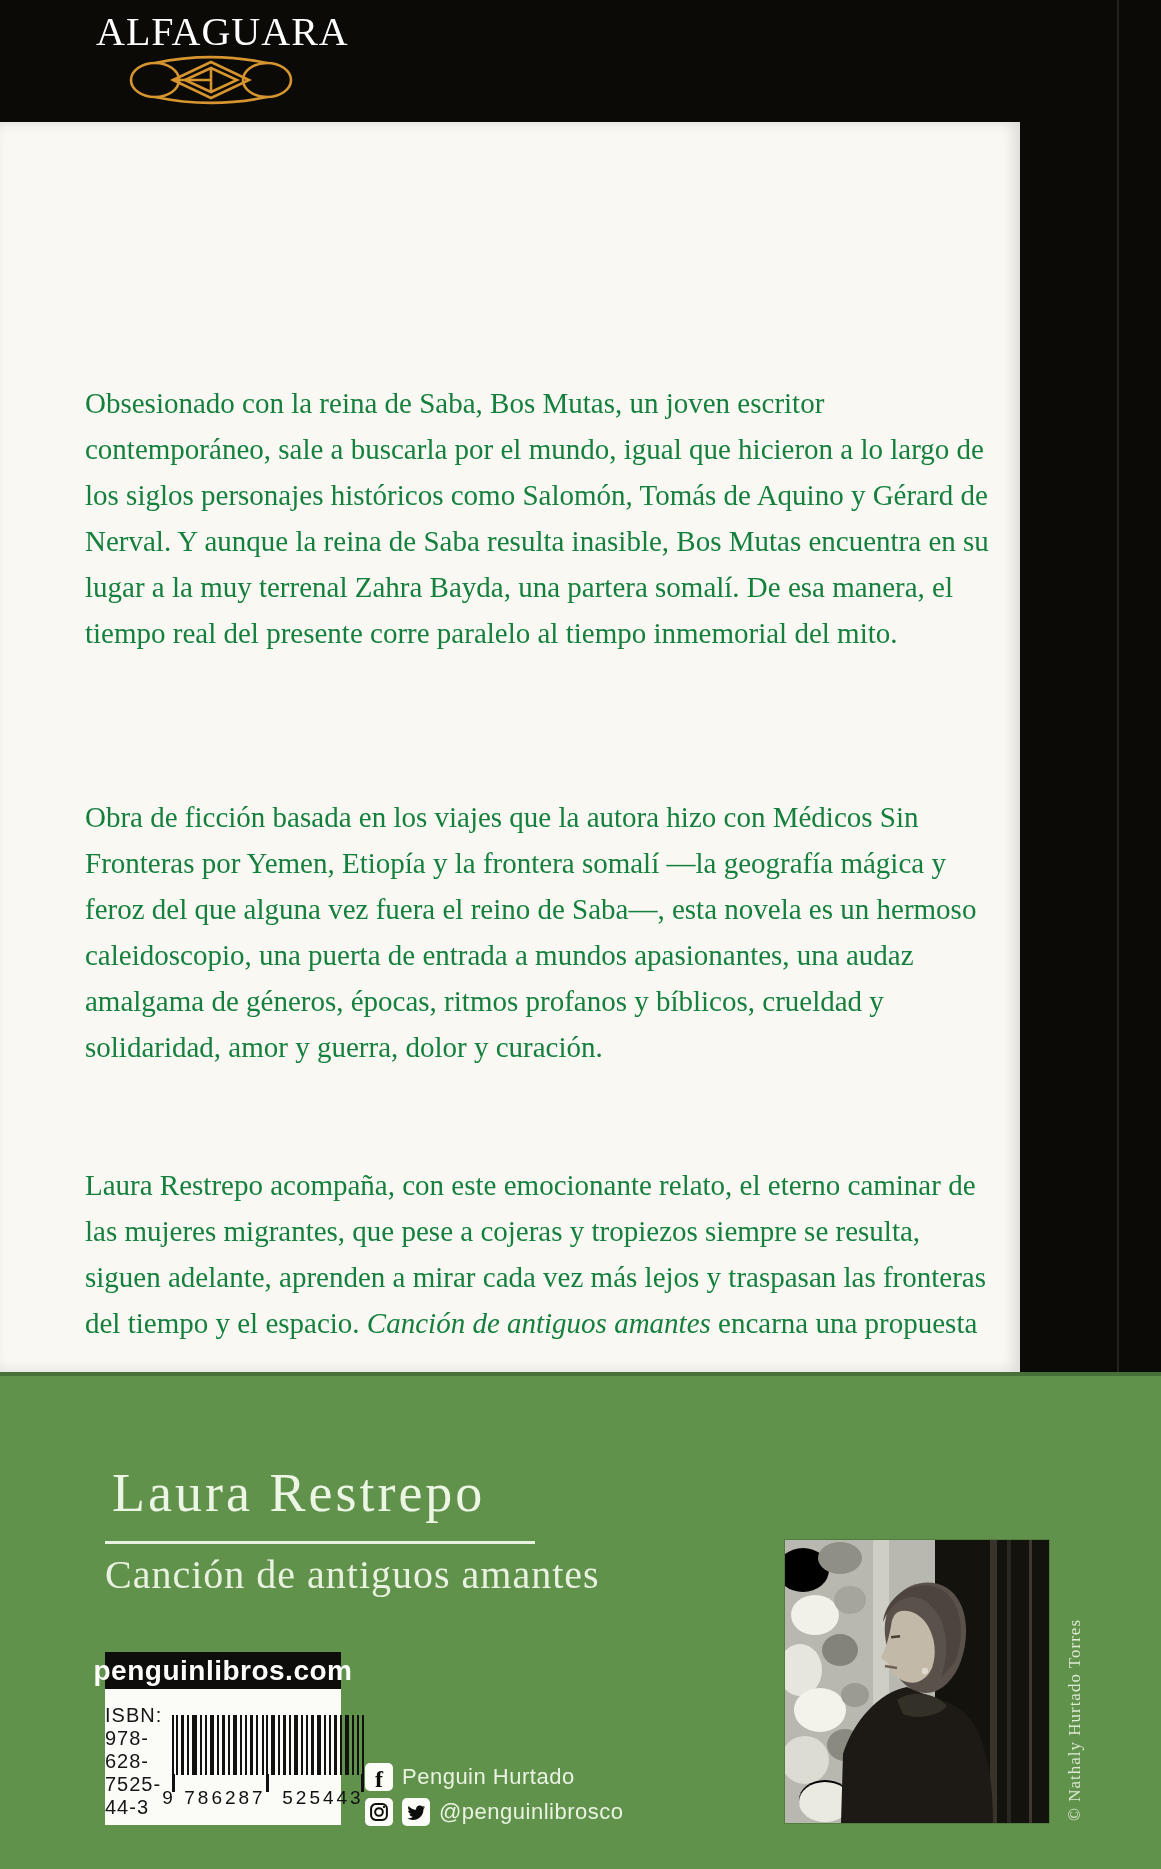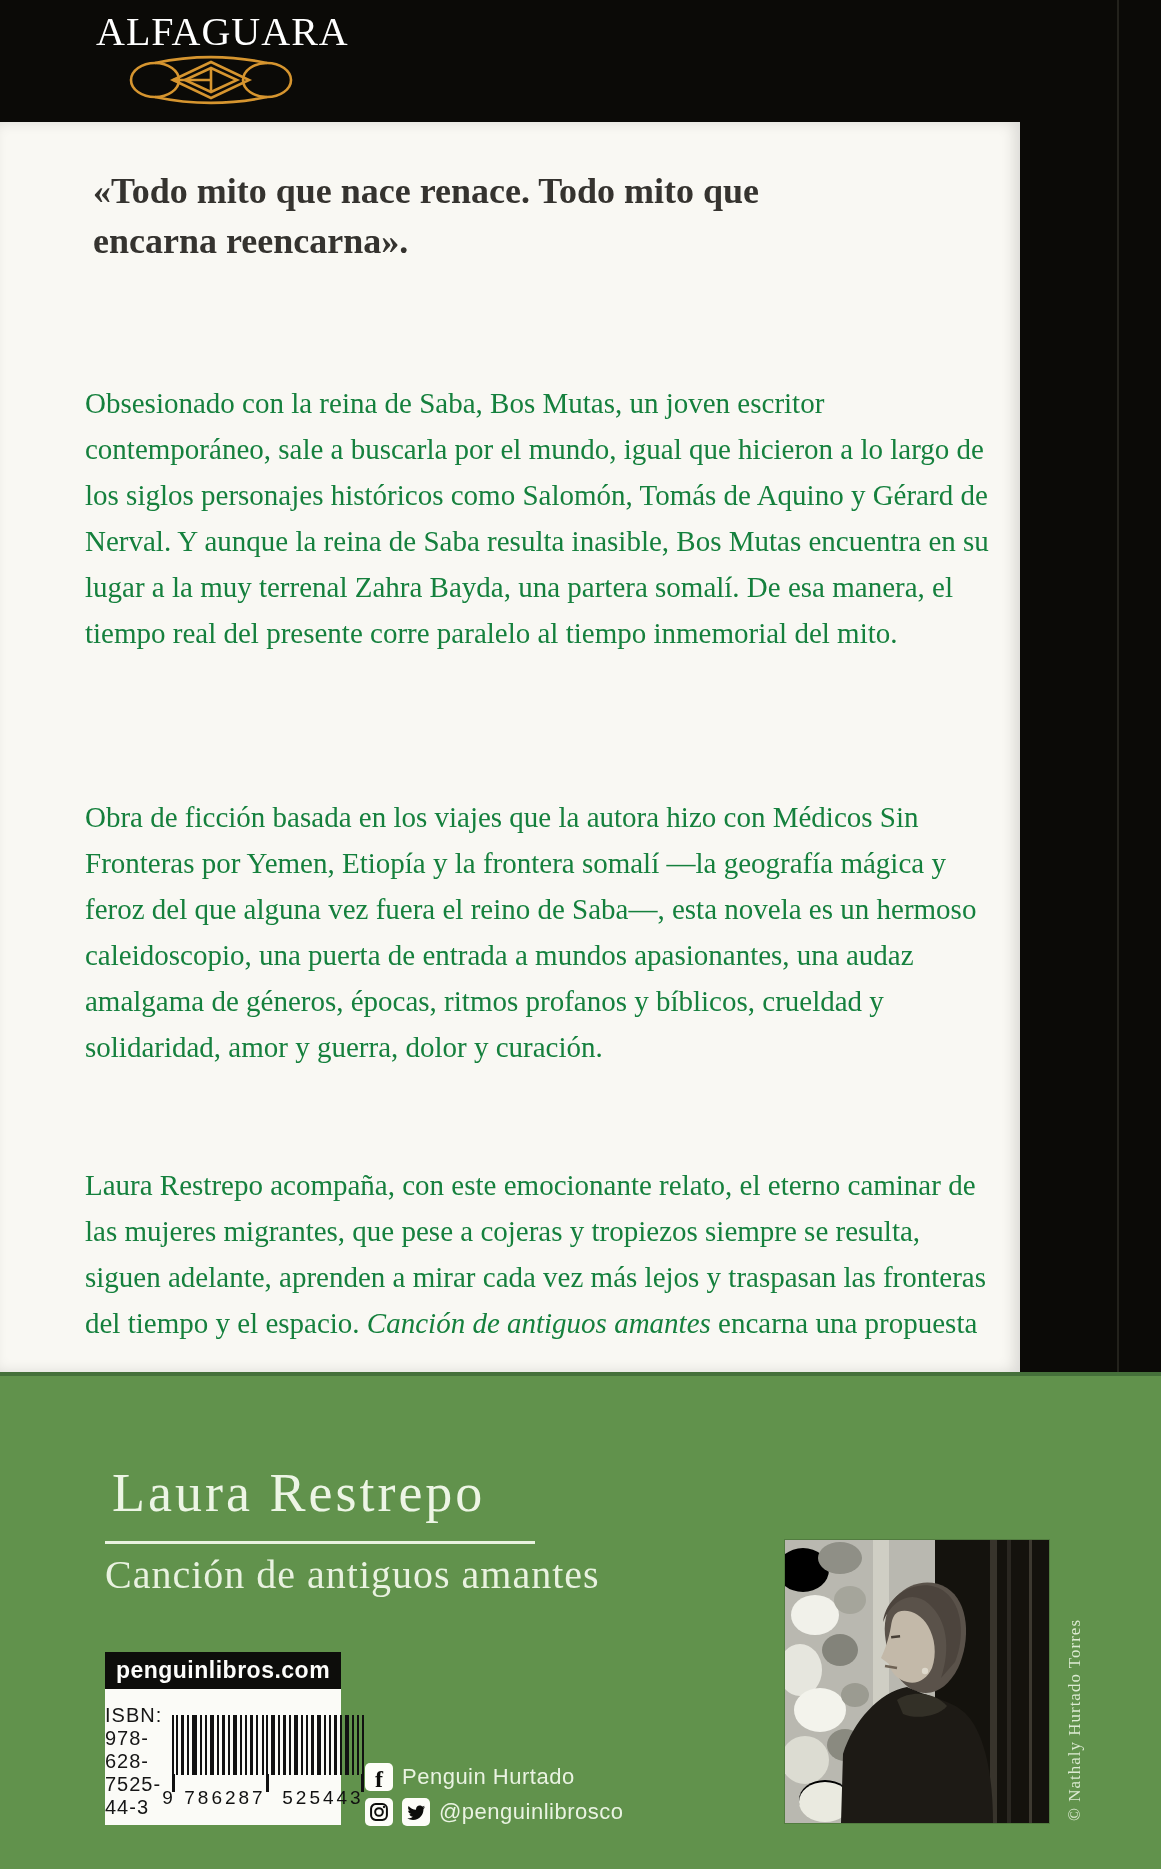--- a/index.html
+++ b/index.html
@@ -47,21 +47,21 @@
   }
   .title-rule{position:absolute;left:105px;top:1541px;width:430px;height:3px;background:#e9f2e0;}
   .book-title{
     position:absolute;left:105px;top:1551px;
     font-size:40px;color:#e9f2e0;letter-spacing:1px;white-space:nowrap;
   }
   
   .barcode-block{position:absolute;left:105px;top:1652px;width:236px;}
   .web-banner{
     height:37px;background:#0d0d0b;color:#fdfdfb;
-    font-family:"Liberation Sans", sans-serif;font-weight:bold;font-size:23px;
+    font-family:"Liberation Sans", sans-serif;font-weight:bold;font-size:28px;
     display:flex;align-items:center;justify-content:center;letter-spacing:.5px;
   }
   .isbn-box{
     background:#fbfbf7;height:130px;padding-top:6px;
     display:flex;flex-direction:row;align-items:center;
   }
   .isbn-text{
     font-family:"Liberation Sans", sans-serif;font-size:20px;color:#161616;
     letter-spacing:1px;margin-top:2px;
   }
@@ -115,21 +115,20 @@
         <path d="M34,44 C72,52 108,52 146,44"></path>
         <path d="M52,27 L90,9 L128,27 L90,45 Z"></path>
         <path d="M64,27 L90,15 L116,27 L90,39 Z"></path>
         <path d="M52,27 L90,27"></path>
         <path d="M90,15 L90,39"></path>
       </g>
     </svg>
   </div>
 
   <div class="page">
-    <div class="quote">«Todo mito que nace renace. Todo mito que encarna reencarna».</div>
     <div class="para" id="para1">Obsesionado con la reina de Saba, Bos Mutas, un joven escritor contemporáneo, sale a buscarla por el mundo, igual que hicieron a lo largo de los siglos personajes históricos como Salomón, Tomás de Aquino y Gérard de Nerval. Y aunque la reina de Saba resulta inasible, Bos Mutas encuentra en su lugar a la muy terrenal Zahra Bayda, una partera somalí. De esa manera, el tiempo real del presente corre paralelo al tiempo inmemorial del mito.</div>
     <div class="para" id="para2">Obra de ficción basada en los viajes que la autora hizo con Médicos Sin Fronteras por Yemen, Etiopía y la frontera somalí —la geografía mágica y feroz del que alguna vez fuera el reino de Saba—, esta novela es un hermoso caleidoscopio, una puerta de entrada a mundos apasionantes, una audaz amalgama de géneros, épocas, ritmos profanos y bíblicos, crueldad y solidaridad, amor y guerra, dolor y curación.</div>
     <div class="para" id="para3"><span>Laura Restrepo acompaña, con este emocionante relato, el eterno caminar de las mujeres migrantes, que pese a cojeras y tropiezos siempre se resulta, siguen adelante, aprenden a mirar cada vez más lejos y traspasan las fronteras del tiempo y el espacio. </span><i>Canción de antiguos amantes</i><span> encarna una propuesta</span></div>
   </div>
 
   <div class="green-edge"></div>
 
   <div class="author-name">Laura Restrepo</div>
   <div class="title-rule"></div>
   <div class="book-title">Canción de antiguos amantes</div>

